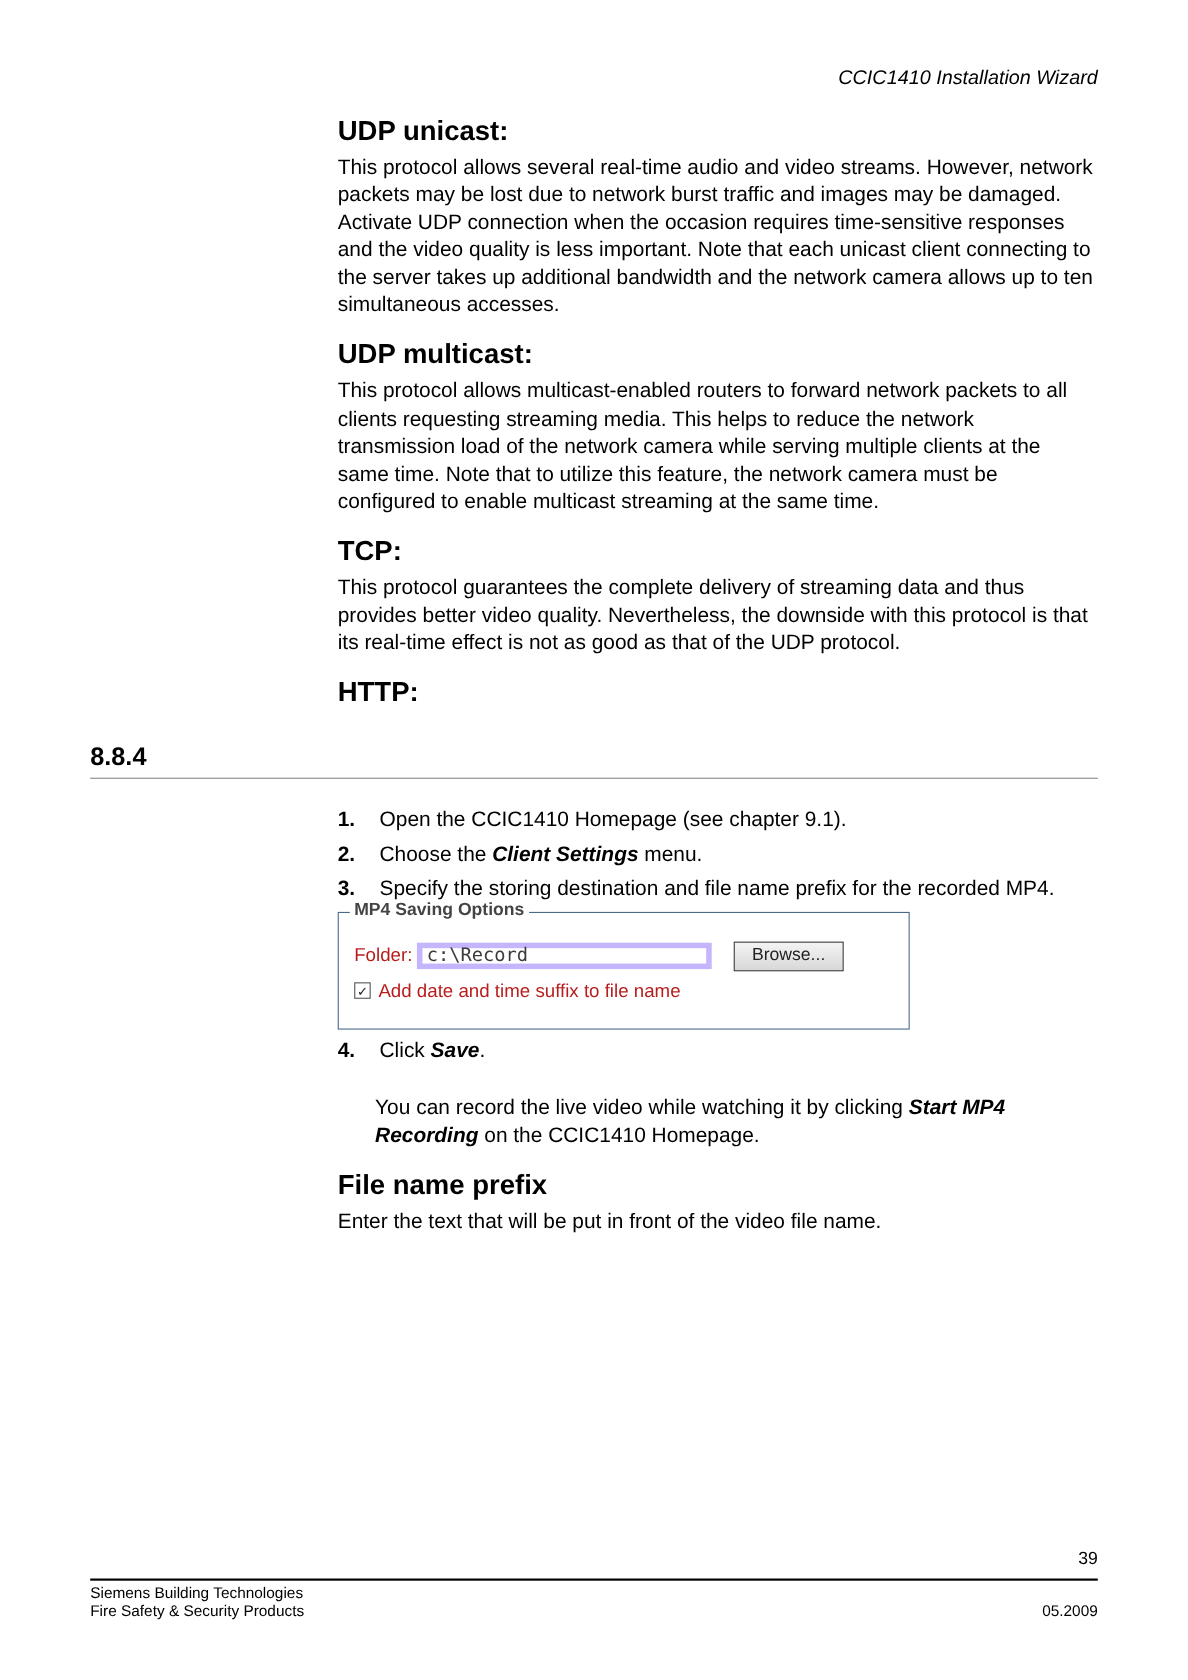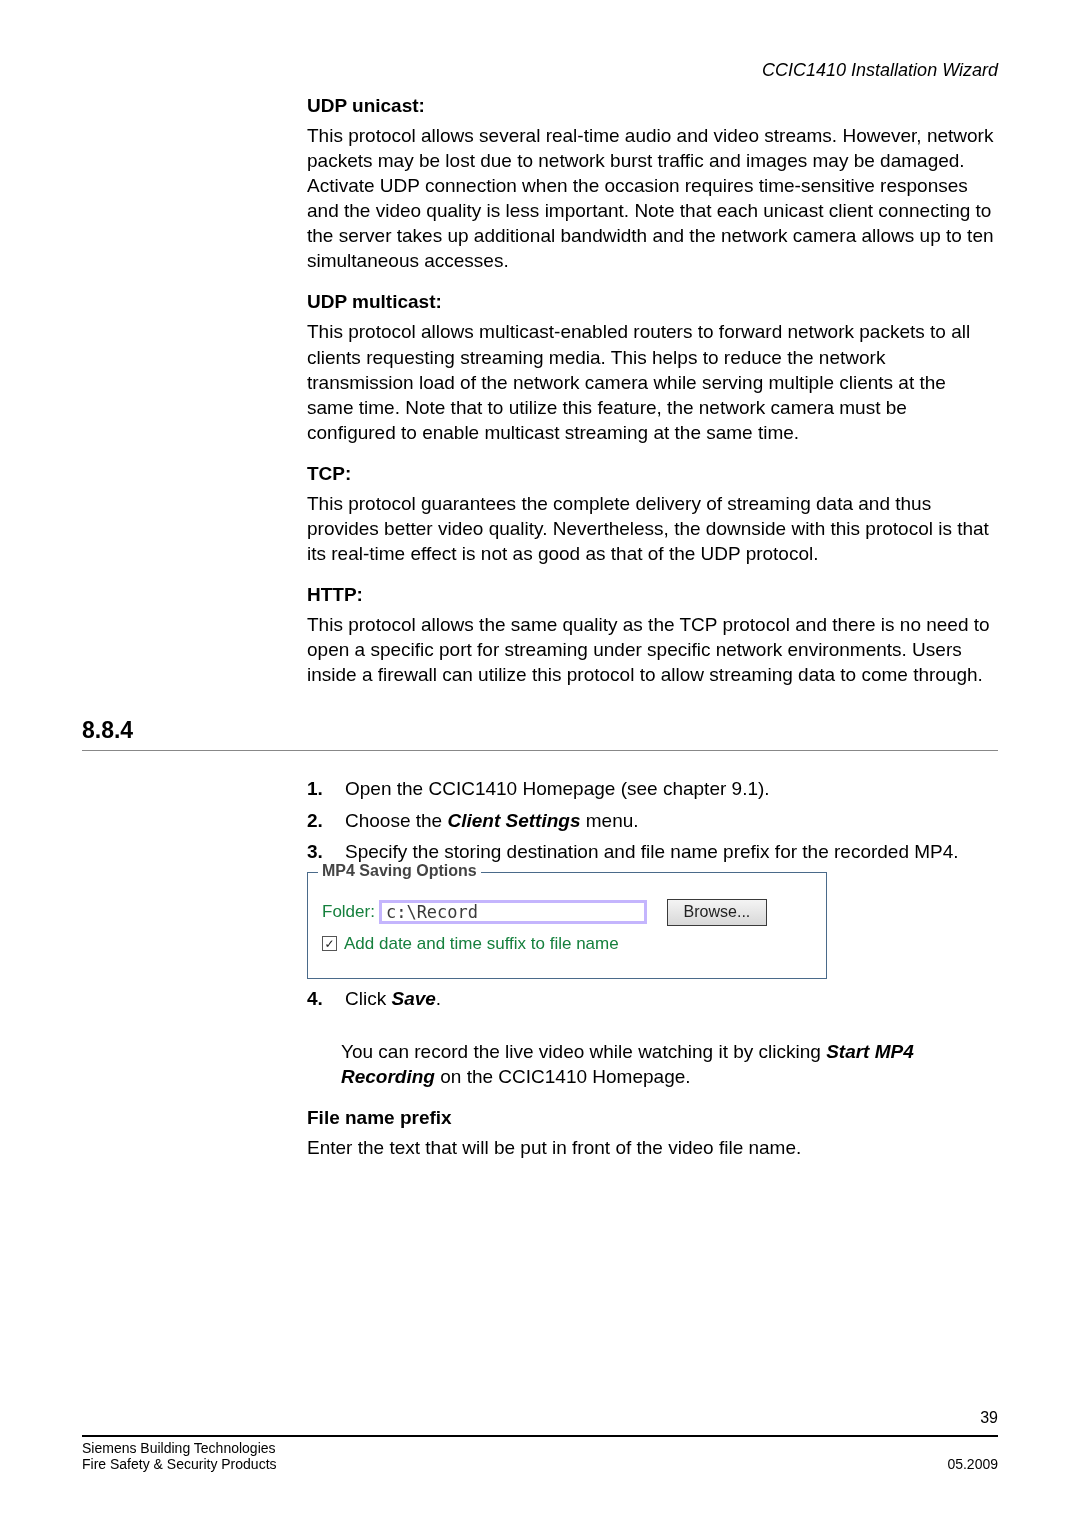--- a/index.html
+++ b/index.html
@@ -15,29 +15,29 @@
   .page {
     position: relative;
     width: 1080px;
     height: 1527px;
     padding: 60px 82px 60px 82px;
   }
   .running-title {
     font-style: italic;
     font-size: 18px;
     text-align: right;
-    margin-bottom: 14px;
+    margin-bottom: 24px;
   }
   .content {
     margin-left: 225px;
     padding-right: 4px;
   }
   .h-sub {
     font-weight: bold;
-    font-size: 19px;
+    font-size: 25px;
     margin-top: 14px;
     margin-bottom: 6px;
   }
   .para {
     font-size: 19px;
     line-height: 1.32;
     margin-bottom: 18px;
   }
   .section-row {
     display: flex;
@@ -100,24 +100,24 @@
     padding: 0 4px;
     font-weight: bold;
     color: #444;
     font-size: 16px;
   }
   .mp4-row {
     display: flex;
     align-items: center;
     margin-bottom: 8px;
   }
-  .mp4-label { color: #15803d; }
+  .mp4-label { color: #b91c1c; }
   .mp4-input {
     font-family: monospace, "Courier New";
-    border: 3px solid #c4b5fd;
+    border: 5px solid #c4b5fd;
     height: 24px;
     padding: 1px 4px;
     background: #fff;
     display: inline-flex;
     align-items: center;
   }
   .folder-row .mp4-input { width: 268px; margin-left: 4px; }
   .prefix-row .mp4-input { width: 175px; margin-left: 4px; }
   .browse-btn {
     margin-left: 20px;
@@ -178,21 +178,20 @@
     <div class="h-sub">UDP unicast:</div>
     <div class="para">This protocol allows several real-time audio and video streams. However, network packets may be lost due to network burst traffic and images may be damaged. Activate UDP connection when the occasion requires time-sensitive responses and the video quality is less important. Note that each unicast client connecting to the server takes up additional bandwidth and the network camera allows up to ten simultaneous accesses.</div>
 
     <div class="h-sub">UDP multicast:</div>
     <div class="para">This protocol allows multicast-enabled routers to forward network packets to all clients requesting streaming media. This helps to reduce the network transmission load of the network camera while serving multiple clients at the same time. Note that to utilize this feature, the network camera must be configured to enable multicast streaming at the same time.</div>
 
     <div class="h-sub">TCP:</div>
     <div class="para">This protocol guarantees the complete delivery of streaming data and thus provides better video quality. Nevertheless, the downside with this protocol is that its real-time effect is not as good as that of the UDP protocol.</div>
 
     <div class="h-sub">HTTP:</div>
-    <div class="para">This protocol allows the same quality as the TCP protocol and there is no need to open a specific port for streaming under specific network environments. Users inside a firewall can utilize this protocol to allow streaming data to come through.</div>
   </div>
 
   <div class="section-row">
     <div class="sec-num">8.8.4</div>
   </div>
   <hr class="sec-rule">
 
   <div class="content">
     <ol class="steps">
       <li>

